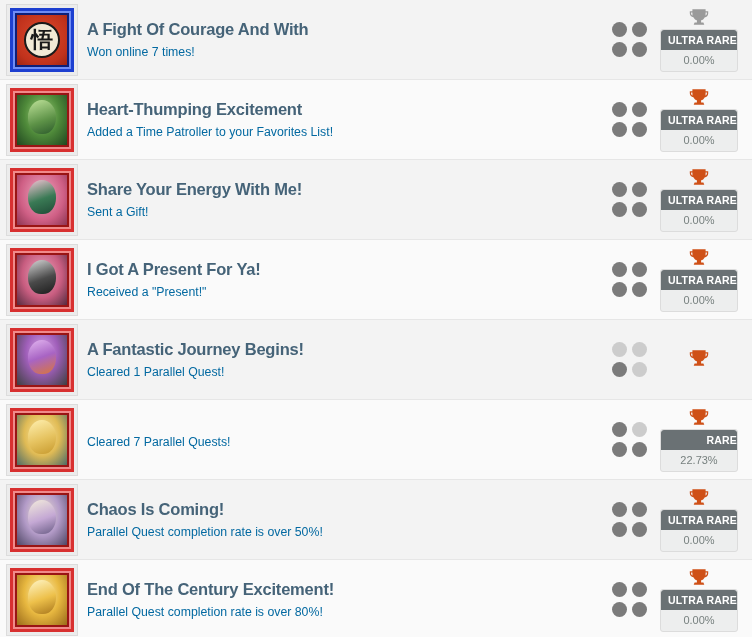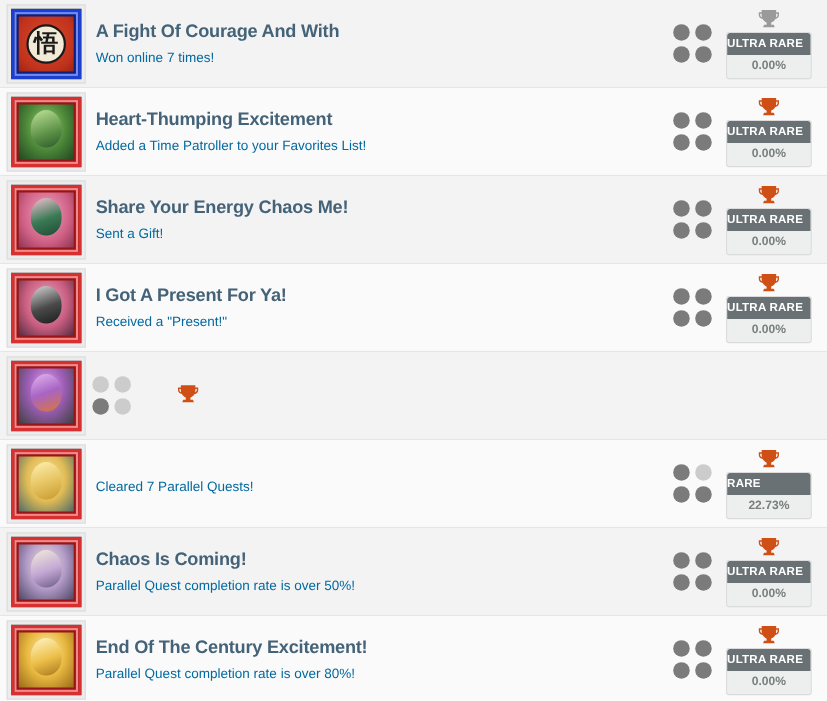--- a/index.html
+++ b/index.html
@@ -167,30 +167,29 @@
     border: 1px solid #dcdcdc;
     border-radius: 3px;
     overflow: hidden;
   }
   .badge-label {
     background: #6a7174;
     color: #ffffff;
     font-size: 10.5px;
     font-weight: bold;
     letter-spacing: 0.2px;
-    text-align: left;
+    text-align: right;
     padding: 4px 0 4px;
     border-radius: 3px 3px 0 0;
   }
   .badge-pct {
     text-align: center;
     font-size: 11px;
     color: #77807f;
     padding: 4px 0 5px;
-    font-weight: bold;
   }
 </style>
 </head>
 <body>
 
 <div class="trophy-list" id="list-root">
     <div class="row alt">
       <div class="thumb-wrap">
         <div class="thumb blueframe">
           <div class="art art-goku"></div>
@@ -252,21 +251,21 @@
       <div class="thumb-wrap">
         <div class="thumb ">
           <div class="art art-gohan"></div>
           <div class="head">
             <div class="head-oval" style="background:linear-gradient(160deg,#f5c3d5,#3a7a55 55%,#1f4a36)"></div>
           </div>
           <div class="frame"></div>
         </div>
       </div>
       <div class="info">
-        <div class="title">Share Your Energy Chaos Me!</div>
+        <div class="title">Share Your Energy With Me!</div>
         <div class="desc">Sent a Gift!</div>
       </div>
       <div class="dots">
         <span class="dot on"></span>
         <span class="dot on"></span>
         <span class="dot on"></span>
         <span class="dot on"></span>
       </div>
       <div class="rarity">
         <span class="trophy-icon"><svg width="20" height="19" viewBox="0 0 20 19" aria-hidden="true">
@@ -311,20 +310,24 @@
     <div class="row alt">
       <div class="thumb-wrap">
         <div class="thumb ">
           <div class="art art-trunks"></div>
           <div class="head">
             <div class="head-oval" style="background:linear-gradient(160deg,#e3b6f0,#a864c4 50%,#d9763a)"></div>
           </div>
           <div class="frame"></div>
         </div>
       </div>
+      <div class="info">
+        <div class="title">A Fantastic Journey Begins!</div>
+        <div class="desc">Cleared 1 Parallel Quest!</div>
+      </div>
       <div class="dots">
         <span class="dot"></span>
         <span class="dot"></span>
         <span class="dot on"></span>
         <span class="dot"></span>
       </div>
       <div class="rarity">
         <span class="trophy-icon"><svg width="20" height="19" viewBox="0 0 20 19" aria-hidden="true">
             <path fill="#cf5017" d="M3.4 1.2h13.2v2.0h2.6v2.3c0 2.2-1.6 3.6-3.6 3.9 -.7 1.5-2 2.6-3.5 2.95v2.1h2.3l.9 2.3H4.7l.9-2.3h2.3v-2.1C6.4 11.8 5.1 10.7 4.4 9.2 2.4 8.9.8 7.5.8 5.3V3.2h2.6V1.2zM3.4 4.6H2.1v.7c0 1.15.6 1.95 1.5 2.3-.15-.6-.2-1.25-.2-1.9V4.6zM16.6 4.6v1.1c0 .65-.05 1.3-.2 1.9.9-.35 1.5-1.15 1.5-2.3v-.7h-1.3z"></path>
           </svg></span>

